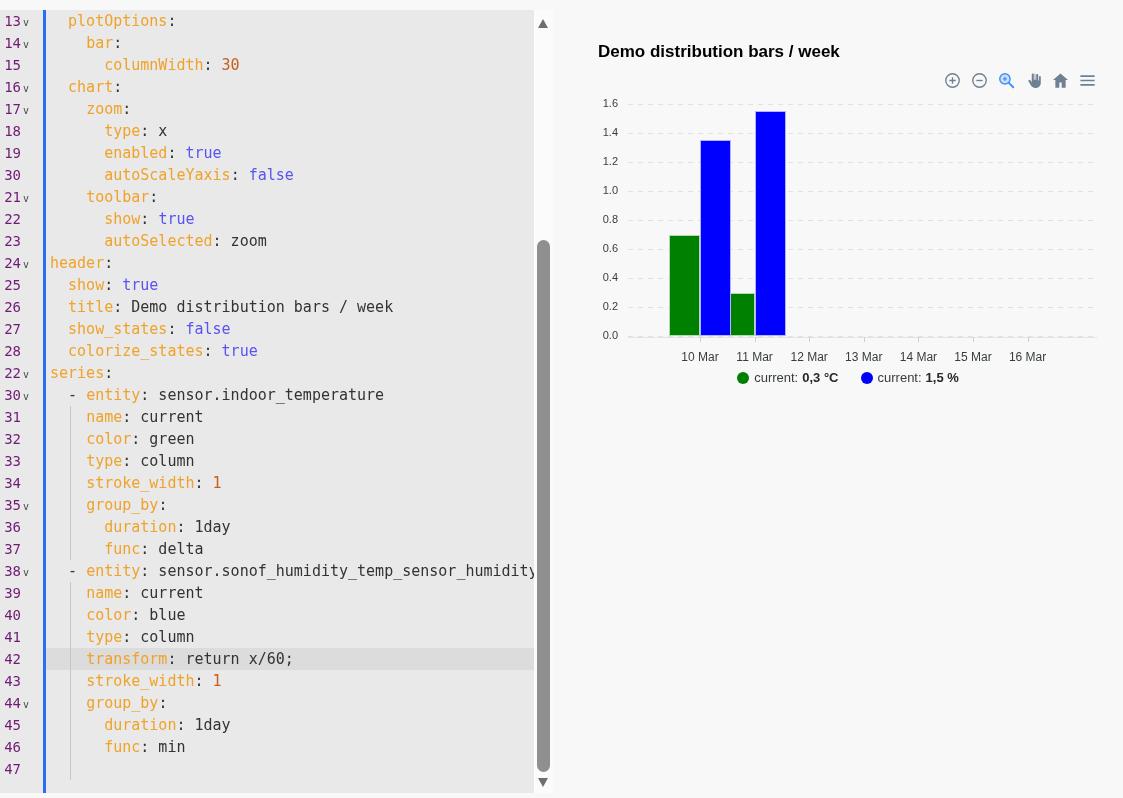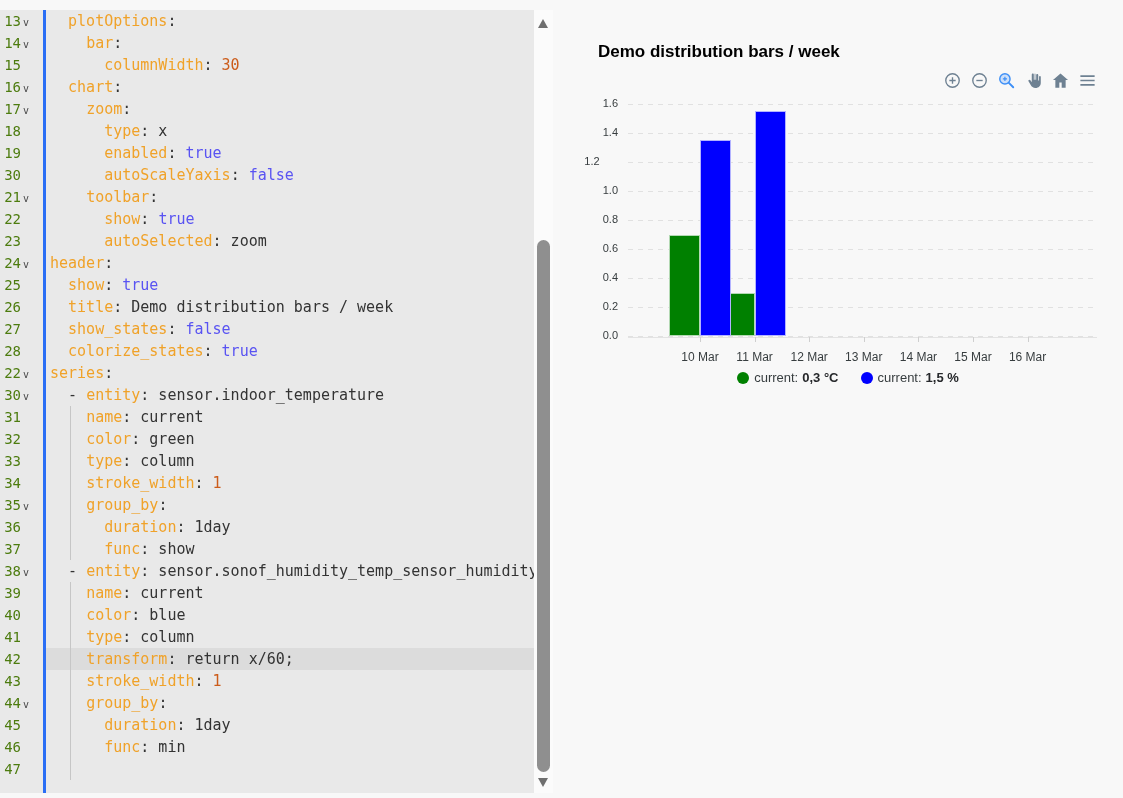--- a/index.html
+++ b/index.html
@@ -6,21 +6,21 @@
   body{width:1123px;height:798px;position:relative;background:#f8f8f8;overflow:hidden;
        font-family:"Liberation Sans",sans-serif;}
 
   
   #editor{position:absolute;left:0;top:10px;width:534px;height:783px;background:#e9e9e9;overflow:hidden}
   #gutter-accent{position:absolute;left:43px;top:0;width:3px;height:100%;background:#2a6ef5;z-index:2}
   #lines{position:absolute;left:0;top:0;right:0}
   .line{position:relative;height:22px}
   .line.active .band{position:absolute;left:46px;right:0;top:0;bottom:0;background:#dcdcdc}
   .ln{position:absolute;left:0;top:0;width:21px;text-align:right;
-      font:14px/22px "DejaVu Sans Mono",monospace;color:#4d7c0f}
+      font:14px/22px "DejaVu Sans Mono",monospace;color:#701a75}
   .fold{position:absolute;left:23px;top:7px;width:12px;
         font:10px/12px "DejaVu Sans Mono",monospace;color:#4a4a4a;cursor:pointer}
   .code{position:absolute;left:46px;top:0;right:16px;padding-left:4px;
         font:15px/22px "DejaVu Sans Mono",monospace;color:#333;white-space:pre;z-index:1}
   .c-k{color:#f0a229}
   .c-n{color:#cc5c1a}
   .c-b{color:#5953f2}
   .guide{position:absolute;width:1px;background:#c6c6c6;left:70px;z-index:1}
 
   
@@ -73,21 +73,21 @@
       <div class="line"><span class="band"></span><span class="ln">27</span><span class="code"><span>  </span><span class="c-k">show_states</span><span>: </span><span class="c-b">false</span></span></div>
       <div class="line"><span class="band"></span><span class="ln">28</span><span class="code"><span>  </span><span class="c-k">colorize_states</span><span>: </span><span class="c-b">true</span></span></div>
       <div class="line"><span class="band"></span><span class="ln">22</span><span class="fold">v</span><span class="code"><span class="c-k">series</span><span>:</span></span></div>
       <div class="line"><span class="band"></span><span class="ln">30</span><span class="fold">v</span><span class="code"><span>  - </span><span class="c-k">entity</span><span>: sensor.indoor_temperature</span></span></div>
       <div class="line"><span class="band"></span><span class="ln">31</span><span class="code"><span>    </span><span class="c-k">name</span><span>: current</span></span></div>
       <div class="line"><span class="band"></span><span class="ln">32</span><span class="code"><span>    </span><span class="c-k">color</span><span>: green</span></span></div>
       <div class="line"><span class="band"></span><span class="ln">33</span><span class="code"><span>    </span><span class="c-k">type</span><span>: column</span></span></div>
       <div class="line"><span class="band"></span><span class="ln">34</span><span class="code"><span>    </span><span class="c-k">stroke_width</span><span>: </span><span class="c-n">1</span></span></div>
       <div class="line"><span class="band"></span><span class="ln">35</span><span class="fold">v</span><span class="code"><span>    </span><span class="c-k">group_by</span><span>:</span></span></div>
       <div class="line"><span class="band"></span><span class="ln">36</span><span class="code"><span>      </span><span class="c-k">duration</span><span>: 1day</span></span></div>
-      <div class="line"><span class="band"></span><span class="ln">37</span><span class="code"><span>      </span><span class="c-k">func</span><span>: show</span></span></div>
+      <div class="line"><span class="band"></span><span class="ln">37</span><span class="code"><span>      </span><span class="c-k">func</span><span>: delta</span></span></div>
       <div class="line"><span class="band"></span><span class="ln">38</span><span class="fold">v</span><span class="code"><span>  - </span><span class="c-k">entity</span><span>: sensor.sonof_humidity_temp_sensor_humidity</span></span></div>
       <div class="line"><span class="band"></span><span class="ln">39</span><span class="code"><span>    </span><span class="c-k">name</span><span>: current</span></span></div>
       <div class="line"><span class="band"></span><span class="ln">40</span><span class="code"><span>    </span><span class="c-k">color</span><span>: blue</span></span></div>
       <div class="line"><span class="band"></span><span class="ln">41</span><span class="code"><span>    </span><span class="c-k">type</span><span>: column</span></span></div>
       <div class="line active">
         <span class="band"></span>
         <span class="ln">42</span>
         <span class="code"><span>    </span><span class="c-k">transform</span><span>: return x/60;</span></span>
       </div>
       <div class="line"><span class="band"></span><span class="ln">43</span><span class="code"><span>    </span><span class="c-k">stroke_width</span><span>: </span><span class="c-n">1</span></span></div>
@@ -144,21 +144,21 @@
       </svg>
   </span>
 </div>
 
 <div id="plot">
     <div class="gridline" style="left: 628px; width: 469px; top: 104px;"></div>
     <div class="ytick" style="left: 566px; top: 97px;">1.6</div>
     <div class="gridline" style="left: 628px; width: 469px; top: 133px;"></div>
     <div class="ytick" style="left: 566px; top: 126px;">1.4</div>
     <div class="gridline" style="left: 628px; width: 469px; top: 162px;"></div>
-    <div class="ytick" style="left: 566px; top: 155px; text-align: center;">1.2</div>
+    <div class="ytick" style="left: 566px; top: 155px;">1.2</div>
     <div class="gridline" style="left: 628px; width: 469px; top: 191px;"></div>
     <div class="ytick" style="left: 566px; top: 184px;">1.0</div>
     <div class="gridline" style="left: 628px; width: 469px; top: 220px;"></div>
     <div class="ytick" style="left: 566px; top: 213px;">0.8</div>
     <div class="gridline" style="left: 628px; width: 469px; top: 249px;"></div>
     <div class="ytick" style="left: 566px; top: 242px;">0.6</div>
     <div class="gridline" style="left: 628px; width: 469px; top: 278px;"></div>
     <div class="ytick" style="left: 566px; top: 271px;">0.4</div>
     <div class="gridline" style="left: 628px; width: 469px; top: 307px;"></div>
     <div class="ytick" style="left: 566px; top: 300px;">0.2</div>

